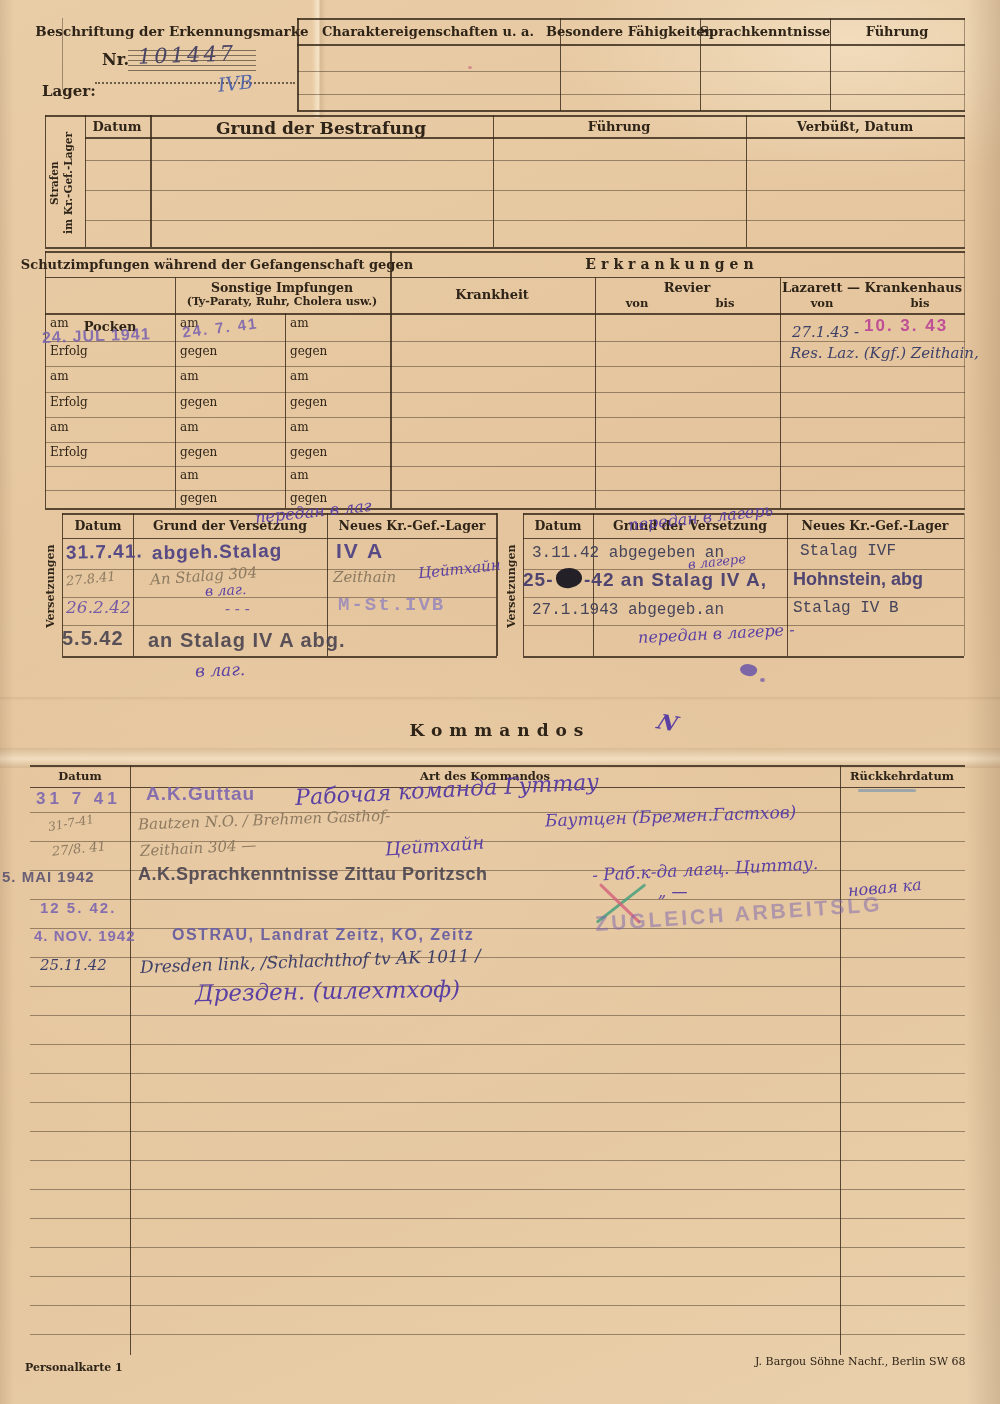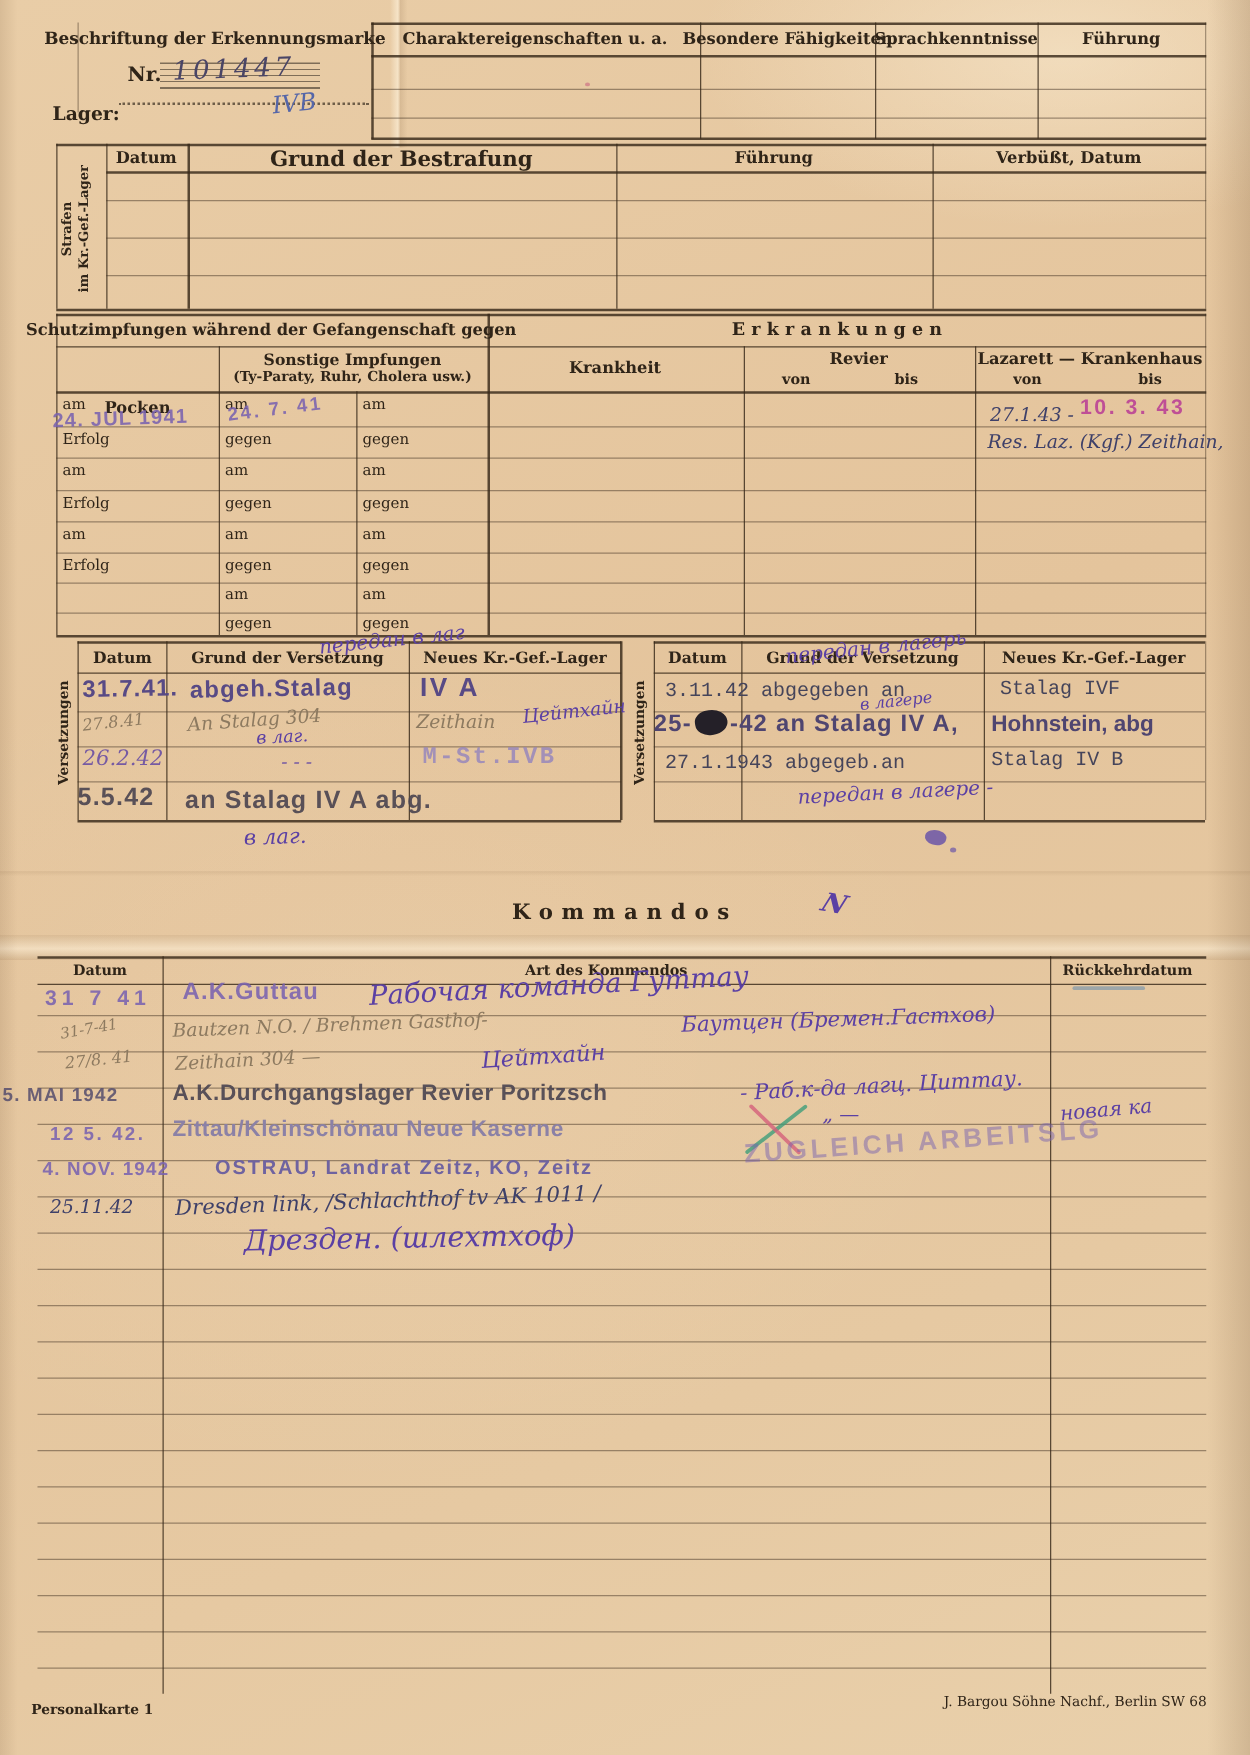--- a/index.html
+++ b/index.html
@@ -246,27 +246,26 @@
 
   <div class="t hw pen" style="left:48px;top:817px;font-size:12px;transform:rotate(-10deg);">31-7-41</div>
   <div class="t hw pen" style="left:138px;top:813px;font-size:15px;transform:rotate(-2deg);">Bautzen N.O. / Brehmen Gasthof-</div>
   <div class="t hw cyr" style="left:545px;top:808px;font-size:17px;transform:rotate(-2deg);">Баутцен (Бремен.Гастхов)</div>
 
   <div class="t hw pen" style="left:52px;top:842px;font-size:13px;transform:rotate(-6deg);">27/8. 41</div>
   <div class="t hw pen" style="left:140px;top:841px;font-size:15px;transform:rotate(-3deg);">Zeithain 304 —</div>
   <div class="t hw cyr" style="left:385px;top:837px;font-size:18px;transform:rotate(-4deg);">Цейтхайн</div>
 
   <div class="t stp blk" style="left:2px;top:869px;font-size:15px;letter-spacing:1px;color:#5d5470;">5. MAI 1942</div>
-  <div class="t stp blk" style="left:138px;top:865px;font-size:18px;letter-spacing:.5px;">A.K.Durchgangslager Revier Poritzsch</div>
+  <div class="t stp blk" style="left:138px;top:865px;font-size:18px;letter-spacing:.5px;">A.K.Sprachkenntnisse Zittau Poritzsch</div>
   <div class="t hw cyr" style="left:592px;top:861px;font-size:17px;transform:rotate(-3deg);">- Раб.к-да лагц. Циттау.</div>
   <div class="t hw cyr" style="left:658px;top:884px;font-size:16px;">„ —</div>
   <div class="t hw cyr" style="left:848px;top:880px;font-size:16px;transform:rotate(-5deg);">новая ка</div>
 
   <div class="t stp pur" style="left:40px;top:900px;font-size:15px;letter-spacing:2px;">12 5. 42.</div>
-  <div class="t stp" style="left:138px;top:894px;font-size:18px;color:#8b81a6;letter-spacing:.5px;">Zittau/Kleinschönau Neue Kaserne</div>
   <div style="position:absolute;left:590px;top:902px;width:62px;height:3px;background:#3f9e7a;opacity:.8;transform:rotate(-38deg);border-radius:2px;"></div>
   <div style="position:absolute;left:592px;top:902px;width:56px;height:3px;background:#d4607a;opacity:.8;transform:rotate(44deg);border-radius:2px;"></div>
 
   <div class="t stp pur" style="left:34px;top:928px;font-size:15px;letter-spacing:1px;">4. NOV. 1942</div>
   <div class="t stp" style="left:172px;top:927px;font-size:16px;color:#6f63a0;letter-spacing:1.5px;">OSTRAU, Landrat Zeitz, KO, Zeitz</div>
   <div class="t stp" style="left:595px;top:903px;font-size:21px;color:rgba(122,99,176,.5);letter-spacing:3px;transform:rotate(-4deg);">ZUGLEICH ARBEITSLG</div>
 
   <div class="t hw ink" style="left:40px;top:958px;font-size:15px;">25.11.42</div>
   <div class="t hw ink" style="left:140px;top:953px;font-size:17px;transform:rotate(-2deg);">Dresden link, /Schlachthof tv AK 1011 /</div>
   <div class="t hw cyr" style="left:195px;top:979px;font-size:23px;transform:rotate(-1deg);">Дрезден. (шлехтхоф)</div>

